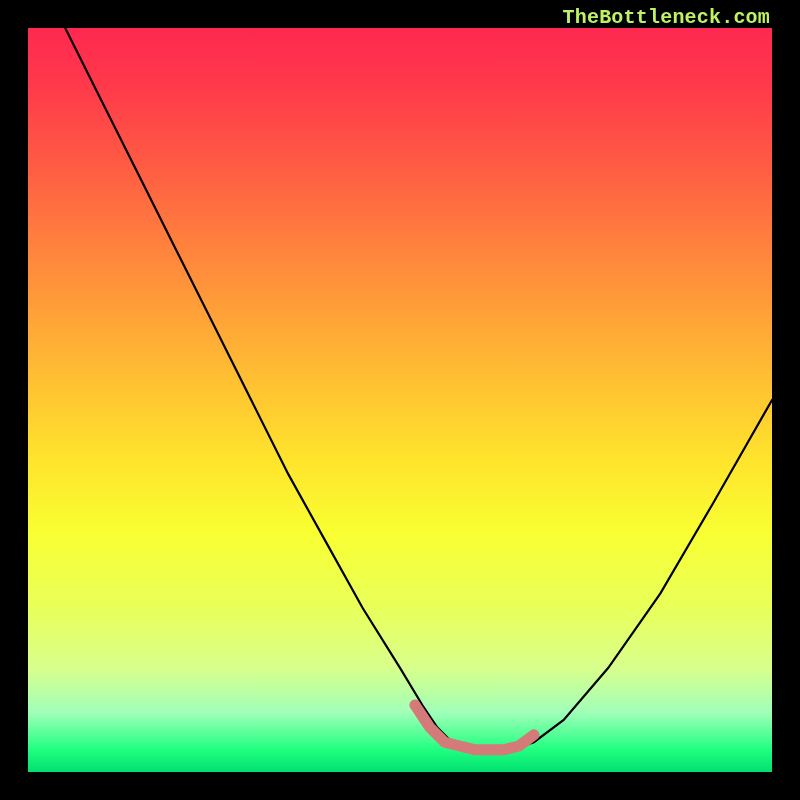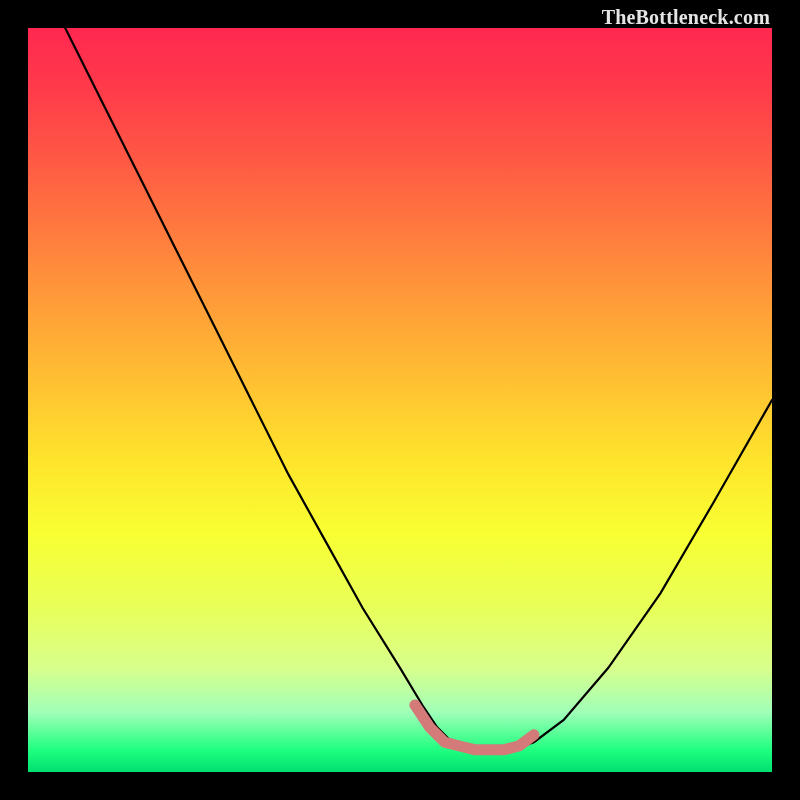--- a/index.html
+++ b/index.html
@@ -30,24 +30,24 @@
       #d8ff8c 86%,
       #a0ffb8 92%,
       #20ff80 97%,
       #00e070 100%
     );
   }
   .watermark {
     position: absolute;
     top: 6px;
     right: 30px;
-    font-family: Liberation Serif, serif;
+    font-family: Liberation Mono, monospace;
     font-size: 20px;
     font-weight: 600;
-    color: #e5e5e5;
+    color: #bef264;
     letter-spacing: 0.2px;
   }
   .curve-svg {
     position: absolute;
     left: 0; top: 0;
     width: 744px;
     height: 744px;
   }
 </style>
 </head>

